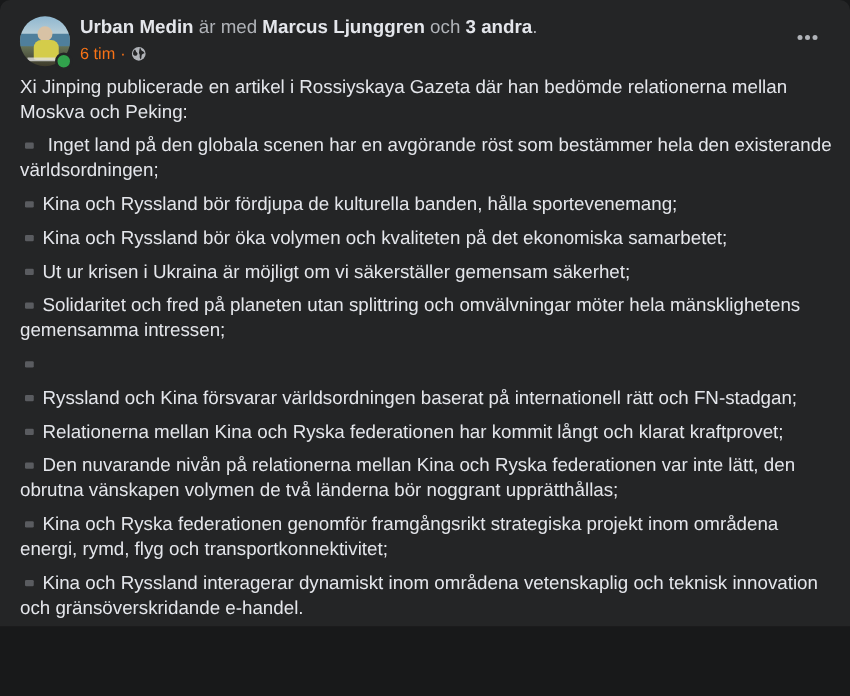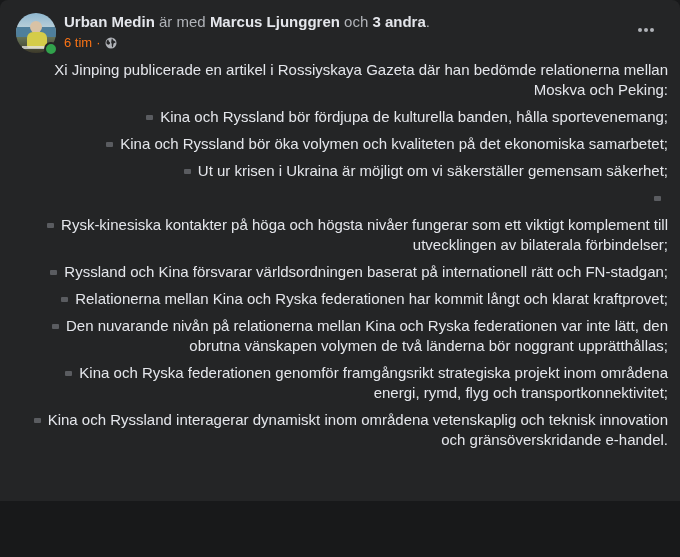--- a/index.html
+++ b/index.html
@@ -93,21 +93,20 @@
     width: 4px; height: 4px; border-radius: 50%;
     background: #b0b3b8; display: inline-block;
   }
   .body-text {
     position: absolute;
     left: 16px; top: 60px;
     width: 652px;
     font-size: 15px;
     line-height: 20px;
     color: #e4e6eb;
-    text-align: right;
   }
   .body-text p {
     margin: 0 0 7px 0;
   }
   .bullet {
     display: inline-block;
     width: 7px; height: 5px;
     background: #5a5c60;
     border-radius: 1px;
     vertical-align: middle;
@@ -145,24 +144,25 @@
 
     <div class="more-button">
       <span></span>
       <span></span>
       <span></span>
     </div>
   </div>
 
   <div class="body-text">
     <p>Xi Jinping publicerade en artikel i Rossiyskaya Gazeta där han bedömde relationerna mellan Moskva och Peking:</p>
+    <p><span class="bullet"></span><span> Inget land på den globala scenen har en avgörande röst som bestämmer hela den existerande världsordningen;</span></p>
     <p><span class="bullet"></span><span>Kina och Ryssland bör fördjupa de kulturella banden, hålla sportevenemang;</span></p>
     <p><span class="bullet"></span><span>Kina och Ryssland bör öka volymen och kvaliteten på det ekonomiska samarbetet;</span></p>
     <p><span class="bullet"></span><span>Ut ur krisen i Ukraina är möjligt om vi säkerställer gemensam säkerhet;</span></p>
+    <p><span class="bullet"></span><span>Solidaritet och fred på planeten utan splittring och omvälvningar möter hela mänsklighetens gemensamma intressen;</span></p>
     <p><span class="bullet"></span></p>
-    <p><span class="bullet"></span><span>Rysk-kinesiska kontakter på höga och högsta nivåer fungerar som ett viktigt komplement till utvecklingen av bilaterala förbindelser;</span></p>
     <p><span class="bullet"></span><span>Ryssland och Kina försvarar världsordningen baserat på internationell rätt och FN-stadgan;</span></p>
     <p><span class="bullet"></span><span>Relationerna mellan Kina och Ryska federationen har kommit långt och klarat kraftprovet;</span></p>
     <p><span class="bullet"></span><span>Den nuvarande nivån på relationerna mellan Kina och Ryska federationen var inte lätt, den obrutna vänskapen volymen de två länderna bör noggrant upprätthållas;</span></p>
     <p><span class="bullet"></span><span>Kina och Ryska federationen genomför framgångsrikt strategiska projekt inom områdena energi, rymd, flyg och transportkonnektivitet;</span></p>
     <p><span class="bullet"></span><span>Kina och Ryssland interagerar dynamiskt inom områdena vetenskaplig och teknisk innovation och gränsöverskridande e-handel.</span></p>
   </div>
 </div>
 
 </body></html>

